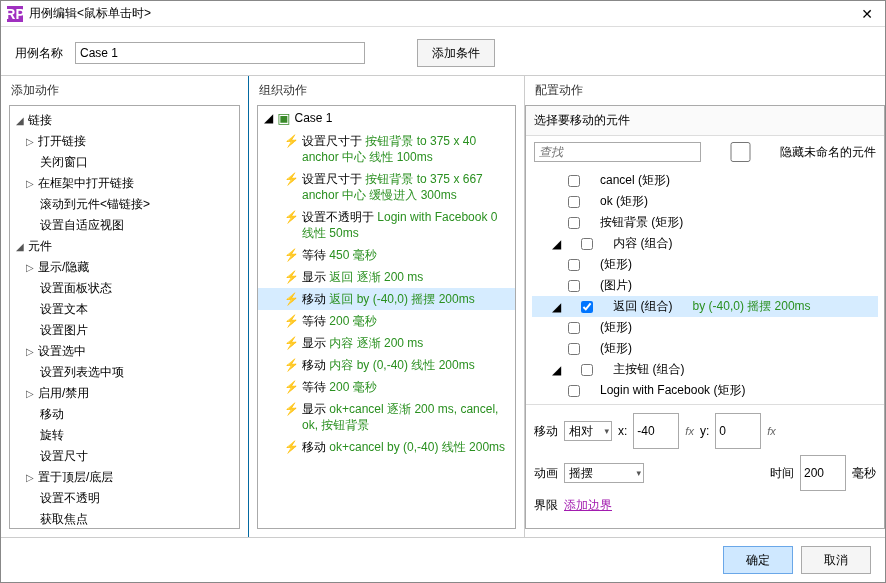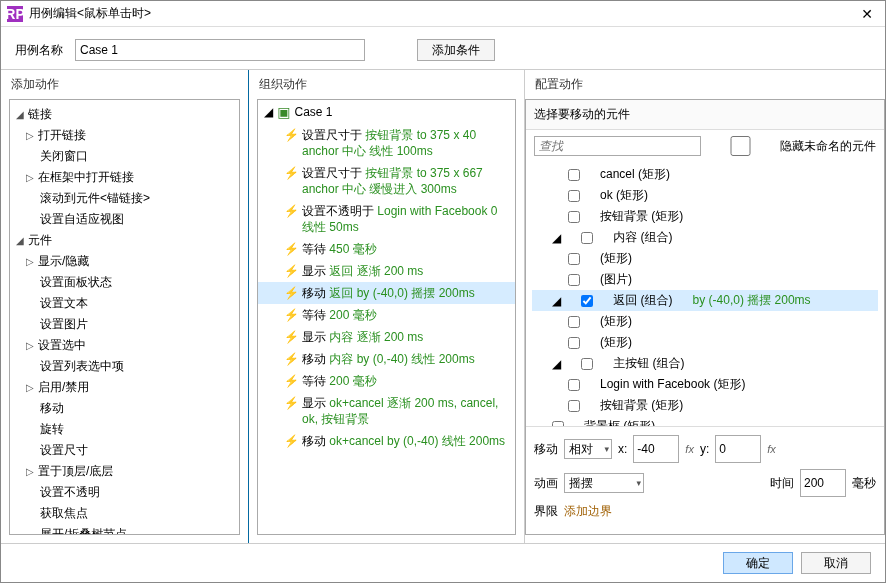--- a/index.html
+++ b/index.html
@@ -5,21 +5,21 @@
 *{box-sizing:border-box;margin:0;padding:0;font-family:"Microsoft YaHei",Arial,sans-serif;font-size:12px}
 body{background:#f0f0f0;width:886px;height:583px;overflow:hidden}
 .dialog{width:886px;height:583px;background:#fff;border:1px solid #888;display:flex;flex-direction:column}
 .titlebar{height:26px;background:#fff;border-bottom:1px solid #ddd;display:flex;align-items:center;padding:0 6px}
 .titlebar .icon{width:16px;height:16px;background:#a030c0;display:inline-flex;align-items:center;justify-content:center;color:#fff;font-size:14px;font-weight:bold;margin-right:6px}
 .titlebar .ttl{flex:1}
 .titlebar .close{cursor:pointer;font-size:14px;padding:0 6px}
 .namerow{padding:12px 14px 8px;display:flex;align-items:center;gap:8px}
 .namerow .lbl{width:52px}
 .namerow input{width:290px;height:22px;border:1px solid #aaa;padding:0 4px}
-.btn{height:22px;padding:0 14px;background:#f5f5f5;border:1px solid #aaa;cursor:pointer;display:inline-flex;align-items:center}
+.btn{height:28px;padding:0 14px;background:#f5f5f5;border:1px solid #aaa;cursor:pointer;display:inline-flex;align-items:center}
 .columns{flex:1;display:flex;border-top:1px solid #ccc;border-bottom:1px solid #ccc;min-height:0}
 .col{display:flex;flex-direction:column;min-height:0}
 .col1{width:248px;border-right:1px solid #0369a1}
 .col2{width:276px;border-right:1px solid #ccc}
 .col3{flex:1}
 .colhdr{padding:6px 10px;color:#333}
 .treebox{flex:1;border:1px solid #aaa;margin:0 8px 8px;overflow:auto;background:#fff;padding:4px 2px}
 .tree-item{display:flex;align-items:center;padding:2px 4px;white-space:nowrap;cursor:pointer}
 .tree-item .arr{width:12px;display:inline-block;color:#555;font-size:10px}
 .ind1{padding-left:14px}.ind2{padding-left:28px}
@@ -37,23 +37,23 @@
 .searchrow input{flex:1;height:20px;border:1px solid #aaa;padding:0 4px;color:#888;font-style:italic}
 .chk{width:12px;height:12px}
 .cfg-tree{flex:1;overflow:auto;padding:2px 6px}
 .wrow{display:flex;align-items:center;padding:2px 2px;gap:20px;white-space:nowrap}
 .wrow.sel{background:#d6ecff}
 .wi1{padding-left:20px}.wi2{padding-left:36px}
 .params{border-top:1px solid #ddd;padding:8px}
 .prow{display:flex;align-items:center;gap:6px;margin-bottom:6px}
 .sel-box{height:20px;border:1px solid #aaa;padding:0 14px 0 4px;background:#fff;position:relative;display:inline-flex;align-items:center;min-width:48px}
 .sel-box:after{content:"▾";position:absolute;right:2px;font-size:9px;color:#555}
-.num{width:46px;height:28px;border:1px solid #aaa;padding:0 3px}
+.num{width:46px;height:36px;border:1px solid #aaa;padding:0 3px}
 .fx{font-style:italic;color:#666;font-size:11px}
-.link{color:#a16207;cursor:pointer}
+.link{color:#a21caf;text-decoration:underline;cursor:pointer}
 .footer{display:flex;justify-content:flex-end;gap:8px;padding:8px 14px}
 .btn-primary{background:#cfe8ff;border:1px solid #6aa7e8}
 .btn-w{width:70px;justify-content:center}
 </style>
 </head>
 <body>
 
 <div class="dialog">
   <div class="titlebar">
     <span class="icon">RP</span>

